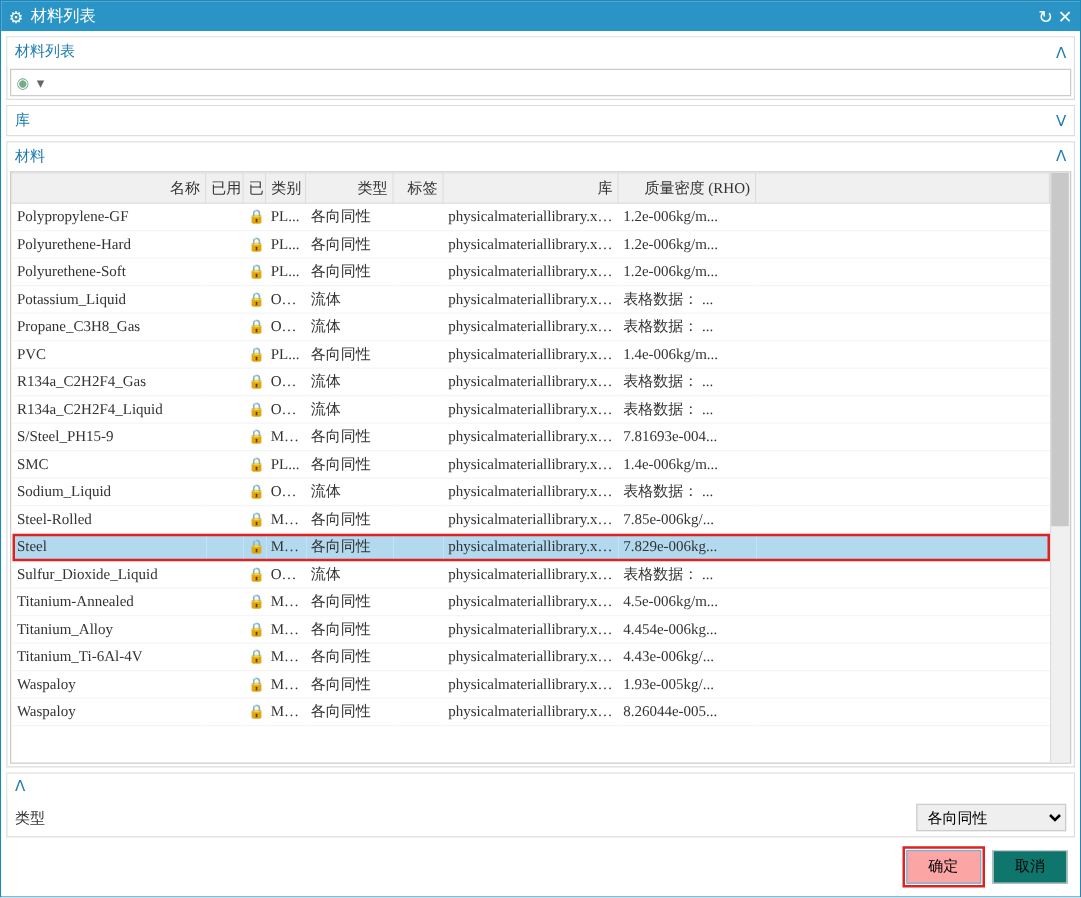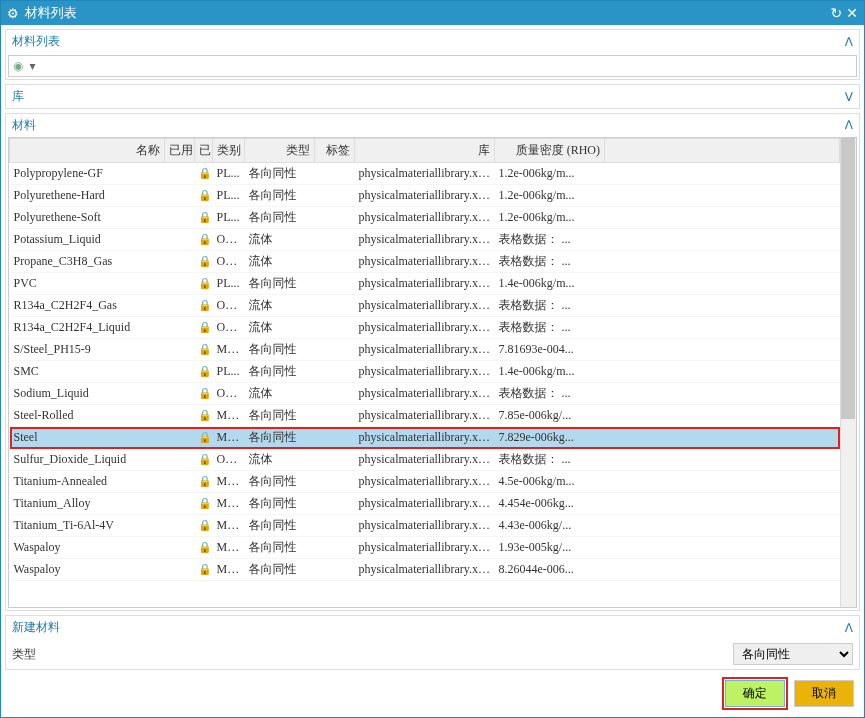--- a/index.html
+++ b/index.html
@@ -27,22 +27,22 @@
 tr.sel td { background: #b3d9ef; }
 tr.hl { outline: 2px solid #d22; outline-offset: -2px; }
 .lock { color: #d4a33a; font-size: 11px; }
 .form-row { display: flex; align-items: center; padding: 4px 6px; }
 .form-row .lbl { width: 80px; }
 .form-row .field { flex: 1; }
 select { border: 1px solid #ccc; padding: 2px 4px; font-family: inherit; font-size: 12px; }
 .type-select { width: 120px; float: right; }
 .icon-btn { width: 26px; height: 26px; border: 1px solid #ccc; background: #fff; cursor: pointer; float: right; display: flex; align-items: center; justify-content: center; color: #d48; }
 .footer { padding: 6px; text-align: right; }
-.btn { min-width: 60px; padding: 4px 12px; border: 1px solid #ccc; background: #eab308; cursor: pointer; margin-left: 6px; font-family: inherit; font-size: 12px; }
-.btn.primary { background: #bef264; border-color: #6fb5d8; }
+.btn { min-width: 60px; padding: 4px 12px; border: 1px solid #ccc; background: #0f766e; cursor: pointer; margin-left: 6px; font-family: inherit; font-size: 12px; }
+.btn.primary { background: #fca5a5; border-color: #6fb5d8; }
 .btn.primary.hl { outline: 2px solid #d22; outline-offset: 1px; }
 .scrollbar-track { width: 16px; background: #f0f0f0; border-left: 1px solid #ddd; position: relative; }
 .scrollbar-thumb { background: #c8c8c8; position: absolute; width: 14px; left: 0; top: 0; height: 60%; }
 .col-name { width: 155px; }
 .col-used { width: 30px; }
 .col-lock { width: 18px; }
 .col-cat { width: 32px; }
 .col-type { width: 70px; }
 .col-tag { width: 40px; }
 .col-lib { width: 140px; }
@@ -301,35 +301,34 @@
                   <td></td>
                 </tr>
                 <tr>
                   <td>Waspaloy</td>
                   <td></td>
                   <td><span class="lock">🔒</span></td>
                   <td>ME...</td>
                   <td>各向同性</td>
                   <td></td>
                   <td>physicalmateriallibrary.xml</td>
-                  <td>8.26044e-006...</td>
+                  <td>8.26044e-005...</td>
                   <td></td>
                 </tr>
               </tbody>
           </table>
         </div>
         <div class="scrollbar-track">
           <div class="scrollbar-thumb"></div>
         </div>
       </div>
     </div>
 
     <div class="section">
       <div class="sec-head">
-        <span class="label">新建材料</span>
         <span class="chev">ᐱ</span>
       </div>
       <div class="form-row">
         <span class="lbl">类型</span>
         <span class="field">
           <select class="type-select">
             <option>各向同性</option>
           </select>
         </span>
       </div>

